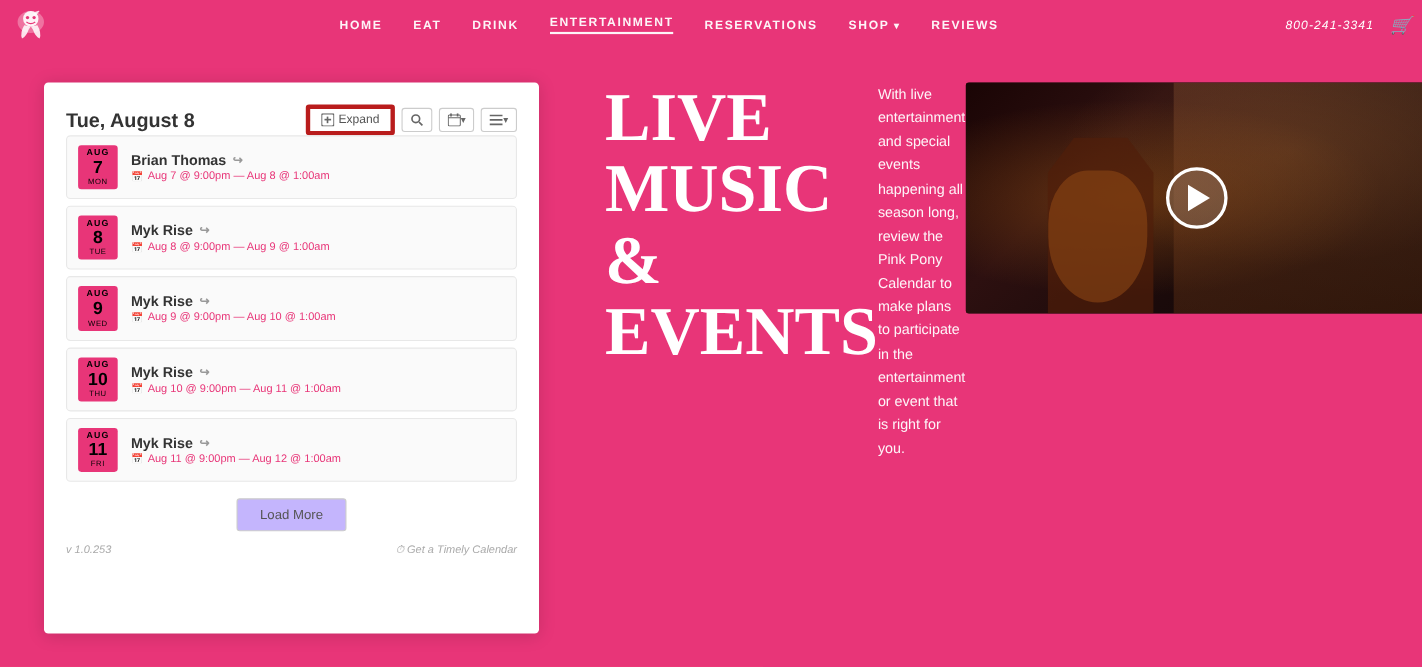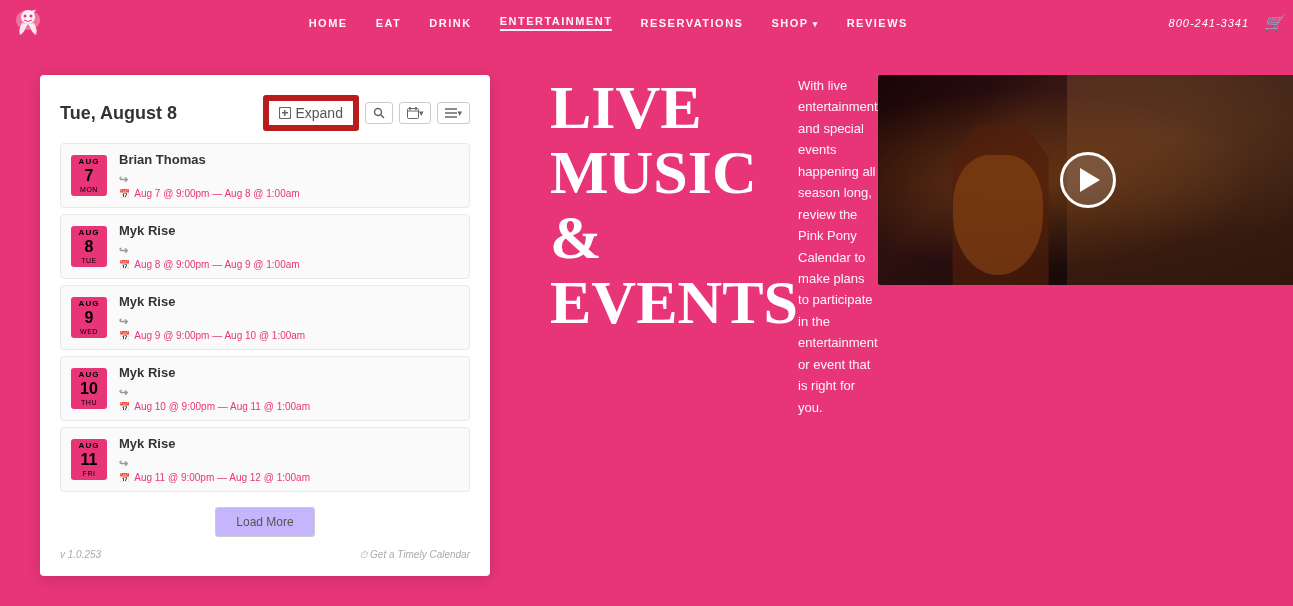--- a/index.html
+++ b/index.html
@@ -109,44 +109,44 @@
       border-radius: 4px;
       padding: 20px;
       box-shadow: 0 2px 15px rgba(0,0,0,0.15);
       overflow: hidden;
     }
 
     .calendar-header {
       display: flex;
       align-items: center;
       justify-content: space-between;
-      margin-bottom: 12px;
+      margin-bottom: 0;
     }
 
     .calendar-date-title {
       font-size: 18px;
       font-weight: 600;
       color: #333;
     }
 
     .calendar-controls {
       display: flex;
       gap: 6px;
       align-items: center;
     }
 
     .cal-btn {
       display: flex;
       align-items: center;
       gap: 4px;
       padding: 4px 10px;
-      border: 6px solid #b91c1c;
+      border: 4px solid #b91c1c;
       border-radius: 3px;
       background: white;
-      font-size: 14px;
+      font-size: 11px;
       color: #555;
       cursor: pointer;
     }
 
     .cal-btn svg {
       width: 12px;
       height: 12px;
       fill: #666;
     }
 
@@ -212,23 +212,22 @@
 
     .event-info {
       flex: 1;
     }
 
     .event-title {
       font-size: 13px;
       font-weight: 600;
       color: #333;
       display: flex;
-      align-items: flex-start;
+      align-items: center;
       gap: 6px;
-      flex-direction: column;
     }
 
     .event-share {
       color: #999;
       font-size: 11px;
     }
 
     .event-time {
       font-size: 10px;
       color: #e83578;

